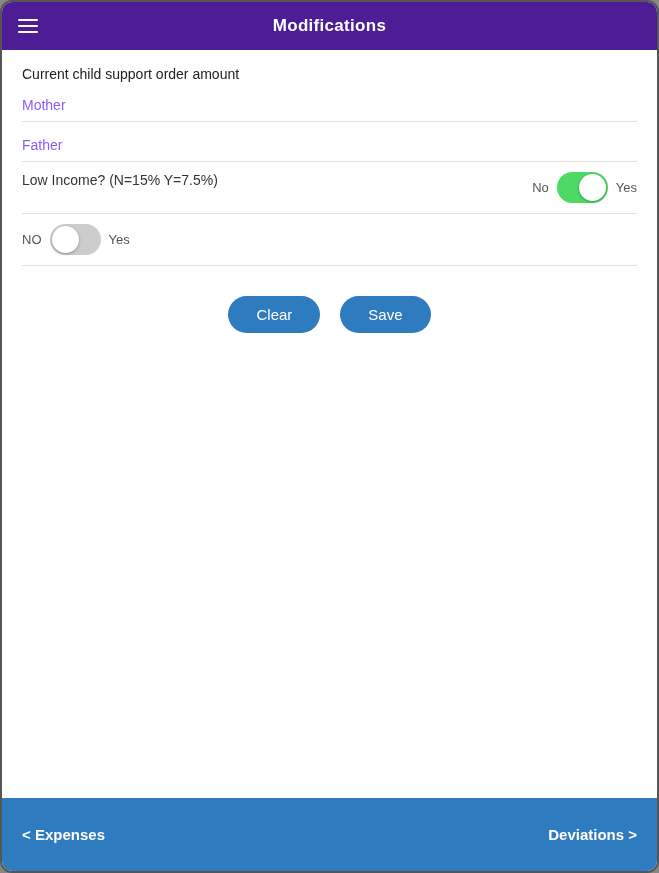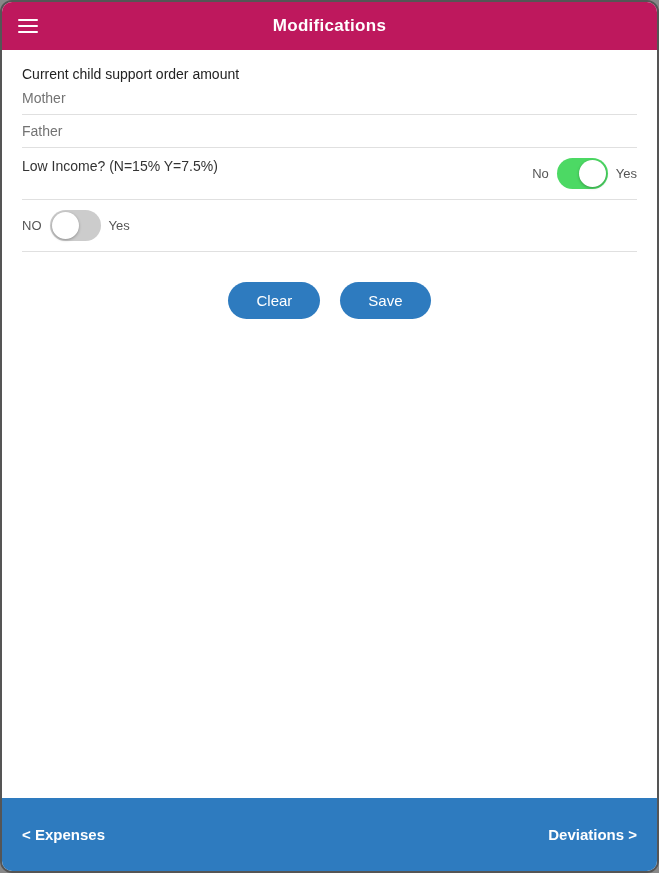--- a/index.html
+++ b/index.html
@@ -23,21 +23,21 @@
       background: #fff;
       border: 2px solid #555;
       border-radius: 12px;
       overflow: hidden;
       display: flex;
       flex-direction: column;
       position: relative;
     }
 
     .top-bar {
-      background: #be185d;
+      background: #4c1d95;
       color: white;
       display: flex;
       align-items: center;
       justify-content: center;
       padding: 10px 16px;
       min-height: 48px;
       position: relative;
       flex-shrink: 0;
     }
 
@@ -80,21 +80,22 @@
     .form-row {
       display: flex;
       align-items: center;
       justify-content: space-between;
       padding: 8px 0;
       border-bottom: 1px solid #e0e0e0;
     }
 
     .form-row-label {
       font-size: 14px;
-      color: #737373;
+      color: #8b5cf6;
+      margin-top: 7px;
     }
 
     .form-row-input {
       width: 60px;
       text-align: right;
       border: none;
       outline: none;
       font-size: 14px;
       color: #333;
     }

